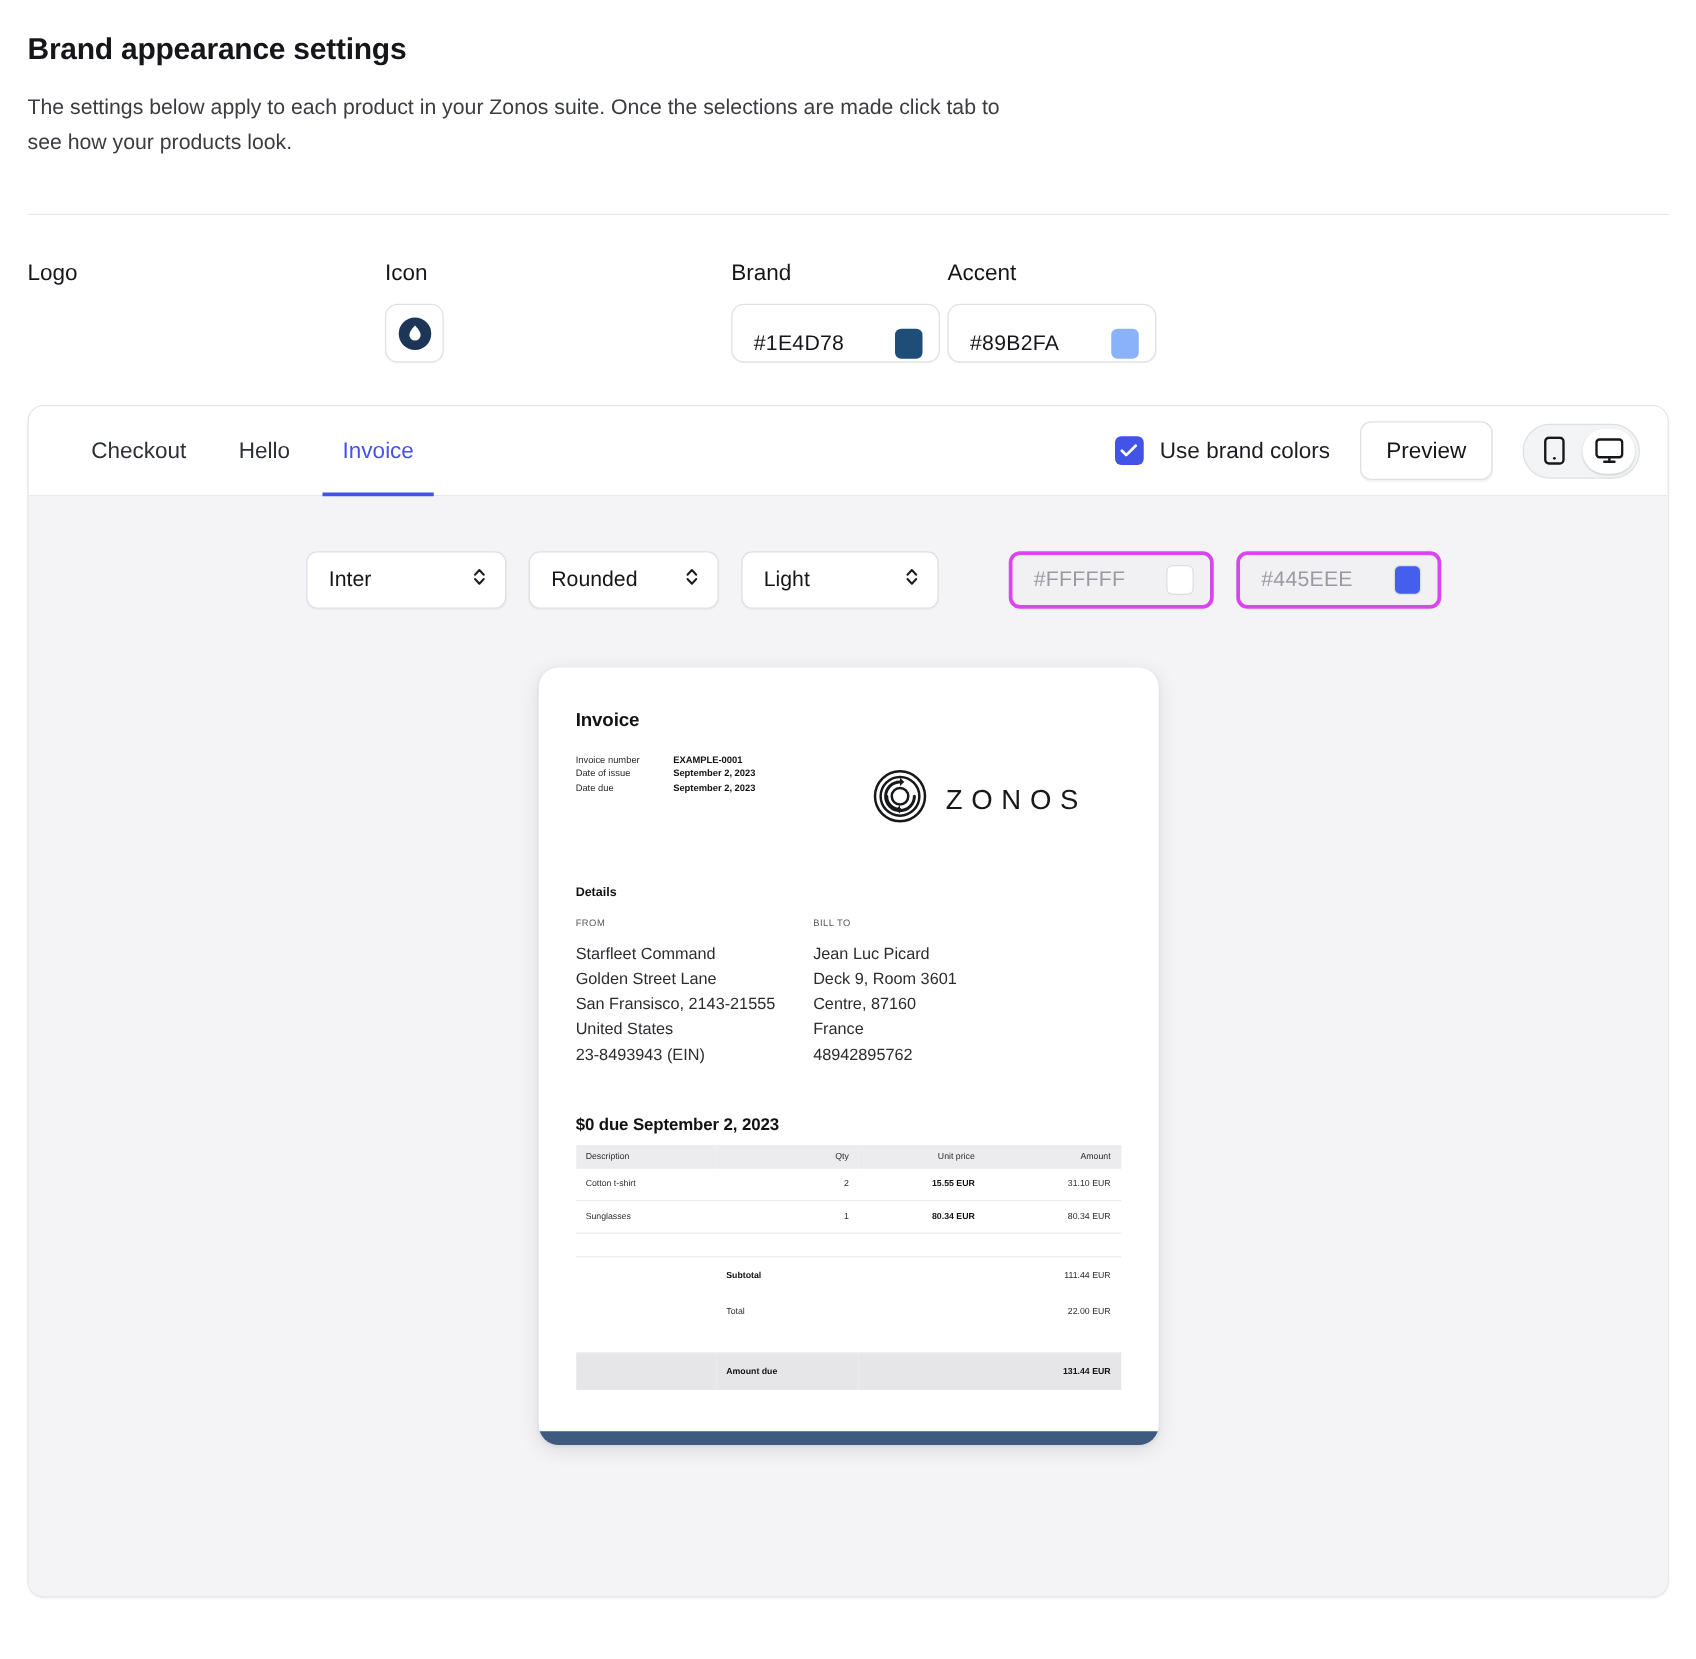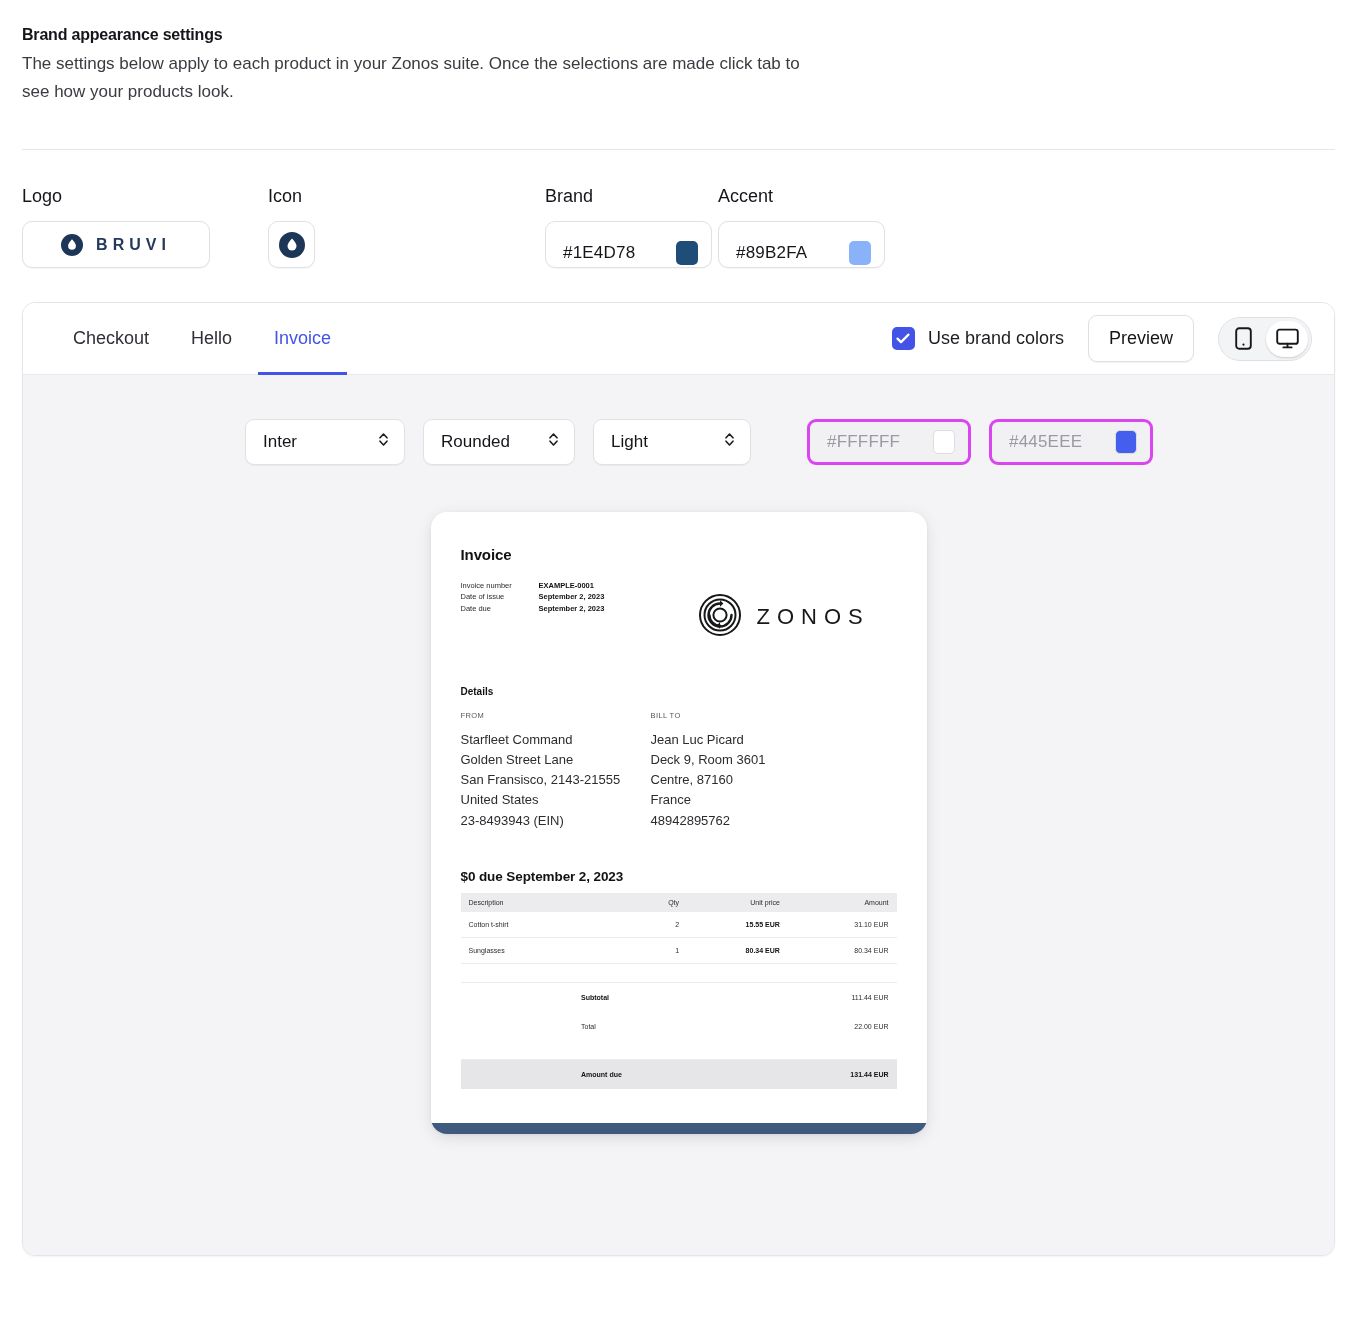--- a/index.html
+++ b/index.html
@@ -16,25 +16,25 @@
   .page { padding: 26px 22px 0 22px; }
 
   
   .header-row {
     display: flex;
     align-items: flex-start;
     justify-content: space-between;
   }
   .header-left { max-width: 840px; }
   .page-title {
-    font-size: 16px;
+    font-size: 24px;
     font-weight: bold;
     letter-spacing: -0.2px;
     color: #15161a;
-    margin-bottom: 6px;
+    margin-bottom: 18px;
   }
   .page-subtitle {
     font-size: 17px;
     line-height: 1.62;
     color: #3a3c42;
     max-width: 800px;
   }
   .save-btn {
     background: #4353e8;
     color: #ffffff;
@@ -62,21 +62,21 @@
     margin-top: 36px;
   }
   .asset-col { display: flex; flex-direction: column; }
   .asset-label {
     font-size: 18px;
     color: #15161a;
     margin-bottom: 14px;
     font-weight: normal;
   }
   .col-logo { width: 246px; }
-  .col-icon { width: 277px; }
+  .col-icon { width: 277px; margin-left: 40px; }
   .col-brand { width: 173px; }
   .col-accent { width: 173px; }
 
   .box {
     border: 1px solid #e0e1e5;
     border-radius: 10px;
     background: #fff;
     display: flex;
     align-items: center;
     box-shadow: 0 1px 1px rgba(16,24,40,.04);
@@ -347,28 +347,20 @@
       <div class="page-subtitle">The settings below apply to each product in your Zonos suite. Once the selections are made click tab to see how your products look.</div>
     </div>
   </div>
 
   <div class="divider"></div>
 
   <div class="assets-row">
 
     <div class="asset-col col-logo">
       <div class="asset-label">Logo</div>
-      <div class="box logo-box">
-        <span class="brandmark">
-          <svg width="12" height="13" viewBox="0 0 12 13" aria-hidden="true">
-            <path d="M6 1.2 C8.6 4 9.9 5.9 9.9 7.8 A3.9 3.9 0 0 1 2.1 7.8 C2.1 5.9 3.4 4 6 1.2 Z" fill="#ffffff"></path>
-          </svg>
-        </span>
-        <span class="logo-word">BRUVI</span>
-      </div>
     </div>
 
     <div class="asset-col col-icon">
       <div class="asset-label">Icon</div>
       <div class="box icon-box">
         <span class="brandmark lg">
           <svg width="14" height="15" viewBox="0 0 12 13" aria-hidden="true">
             <path d="M6 1.2 C8.6 4 9.9 5.9 9.9 7.8 A3.9 3.9 0 0 1 2.1 7.8 C2.1 5.9 3.4 4 6 1.2 Z" fill="#ffffff"></path>
           </svg>
         </span>

